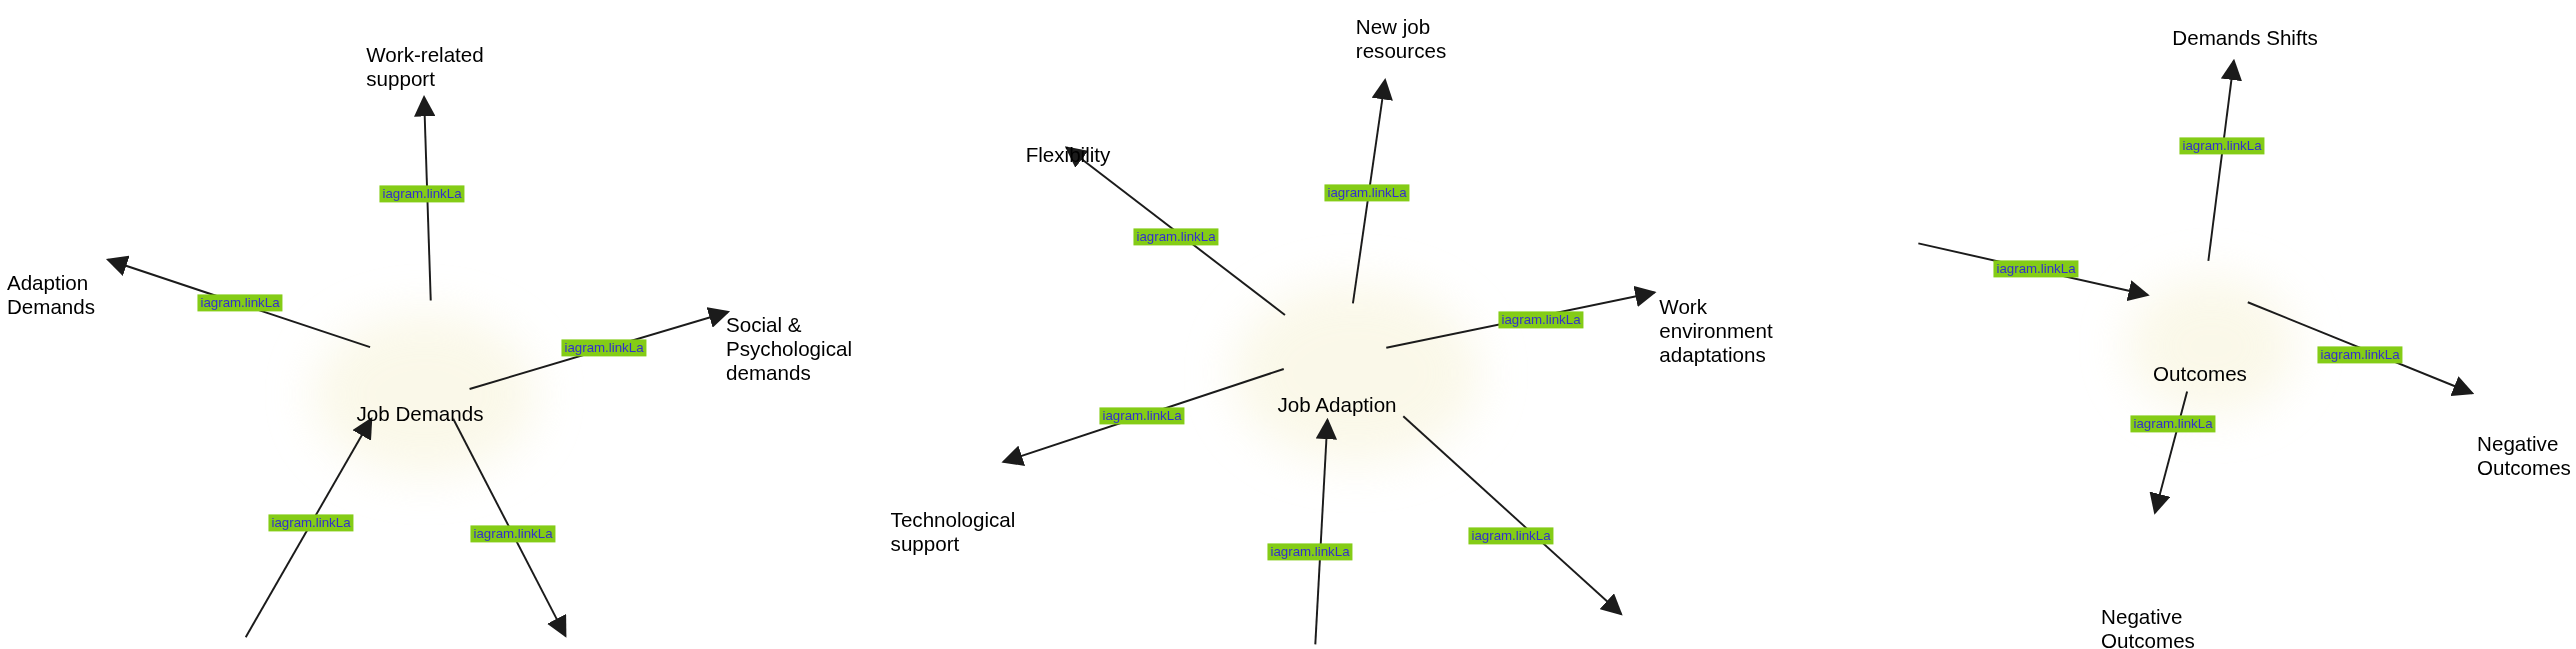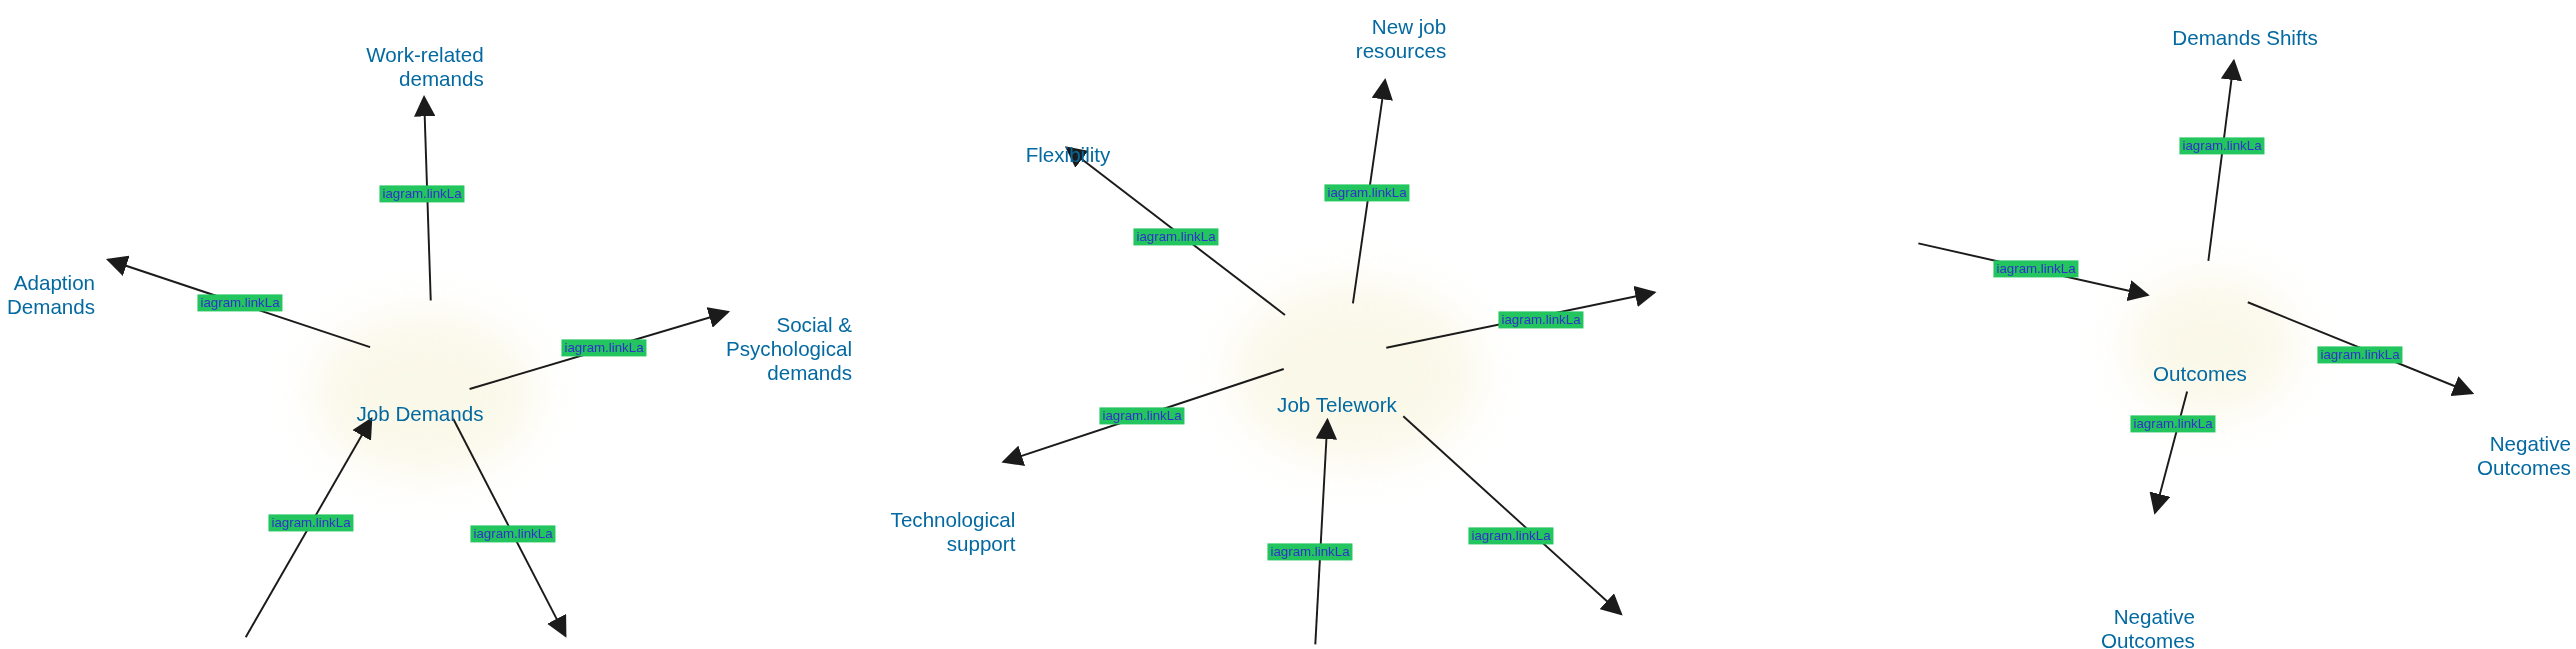--- a/index.html
+++ b/index.html
@@ -9,33 +9,33 @@
     background:#ffffff;
     overflow:hidden;
     font-family:"Liberation Sans", sans-serif;
   }
   svg.layer{position:absolute;left:0;top:0;width:2576px;height:650px;}
   line.edge{stroke:#1b1b1b;stroke-width:3.2px;}
   .blob{fill:#f8f4dc;opacity:.62;}
   .txt{
     position:absolute;
     transform:translate(-50%,-50%);
-    text-align:right;
+    text-align:left;
     white-space:pre-line;
-    color:#0369a1;
+    color:#000000;
     font-size:20.6px;
     line-height:24px;
     z-index:3;
   }
   .edge-label{
     position:absolute;
     transform:translate(-50%,-50%);
     white-space:nowrap;
     color:#3330cc;
-    background:#22c55e;
+    background:#84cc16;
     font-size:13.3px;
     line-height:16px;
     padding:0.6px 3px;
     z-index:2;
     text-align:center;
   }
 </style>
 </head>
 <body>
 
@@ -85,30 +85,33 @@
   <div class="edge-label" style="left:1142px;top:416px">iagram.linkLa</div>
   <div class="edge-label" style="left:1310px;top:552px">iagram.linkLa</div>
   <div class="edge-label" style="left:1511px;top:536px">iagram.linkLa</div>
   <div class="edge-label" style="left:2222px;top:146px">iagram.linkLa</div>
   <div class="edge-label" style="left:2036px;top:269px">iagram.linkLa</div>
   <div class="edge-label" style="left:2360px;top:355px">iagram.linkLa</div>
   <div class="edge-label" style="left:2173px;top:424px">iagram.linkLa</div>
 
   <div class="txt" style="left:420px;top:414px">Job Demands</div>
   <div class="txt" style="left:425px;top:67px">Work-related
-demands</div>
+support</div>
   <div class="txt" style="left:51px;top:295px">Adaption
 Demands</div>
   <div class="txt" style="left:789px;top:349px">Social &amp;
 Psychological
 demands</div>
-  <div class="txt" style="left:1337px;top:405px">Job Telework</div>
+  <div class="txt" style="left:1337px;top:405px">Job Adaption</div>
   <div class="txt" style="left:1401px;top:39px">New job
 resources</div>
   <div class="txt" style="left:1068px;top:155px">Flexibility</div>
+  <div class="txt" style="left:1716px;top:331px">Work
+environment
+adaptations</div>
   <div class="txt" style="left:953px;top:532px">Technological
 support</div>
   <div class="txt" style="left:2200px;top:374px">Outcomes</div>
   <div class="txt" style="left:2245px;top:38px">Demands Shifts</div>
   <div class="txt" style="left:2524px;top:456px">Negative
 Outcomes</div>
   <div class="txt" style="left:2148px;top:629px">Negative
 Outcomes</div>
 
 </div>

